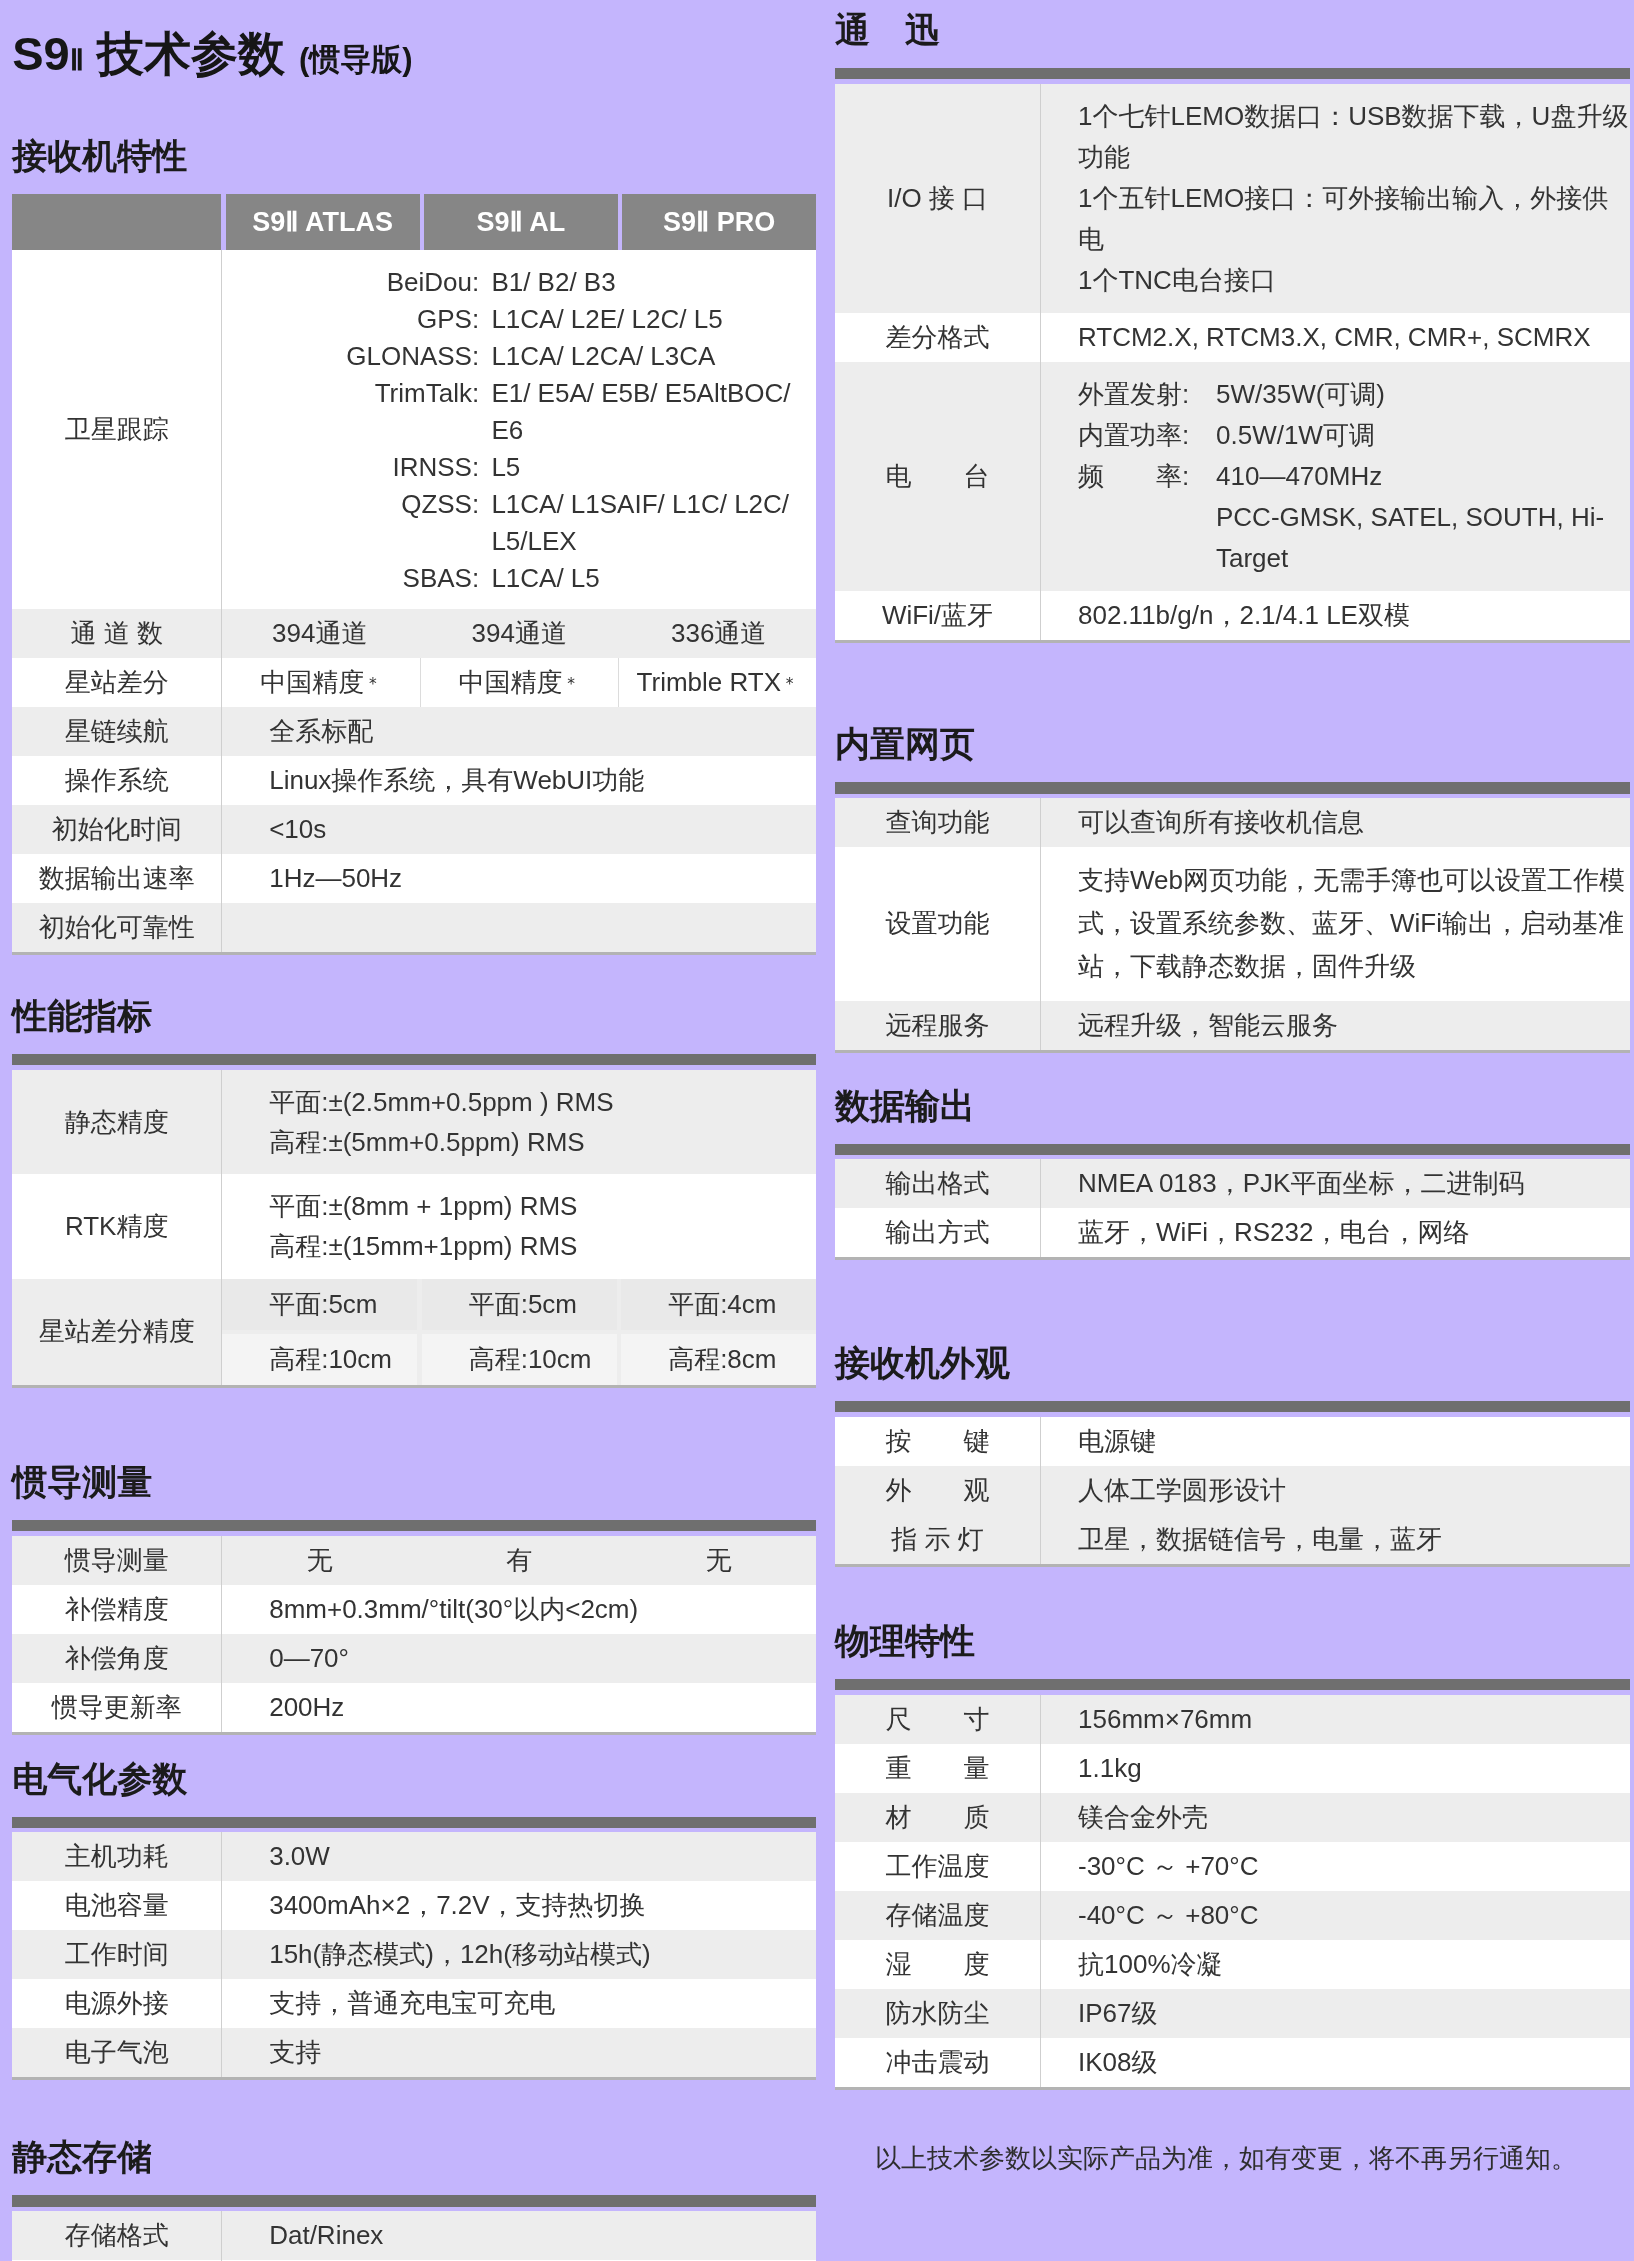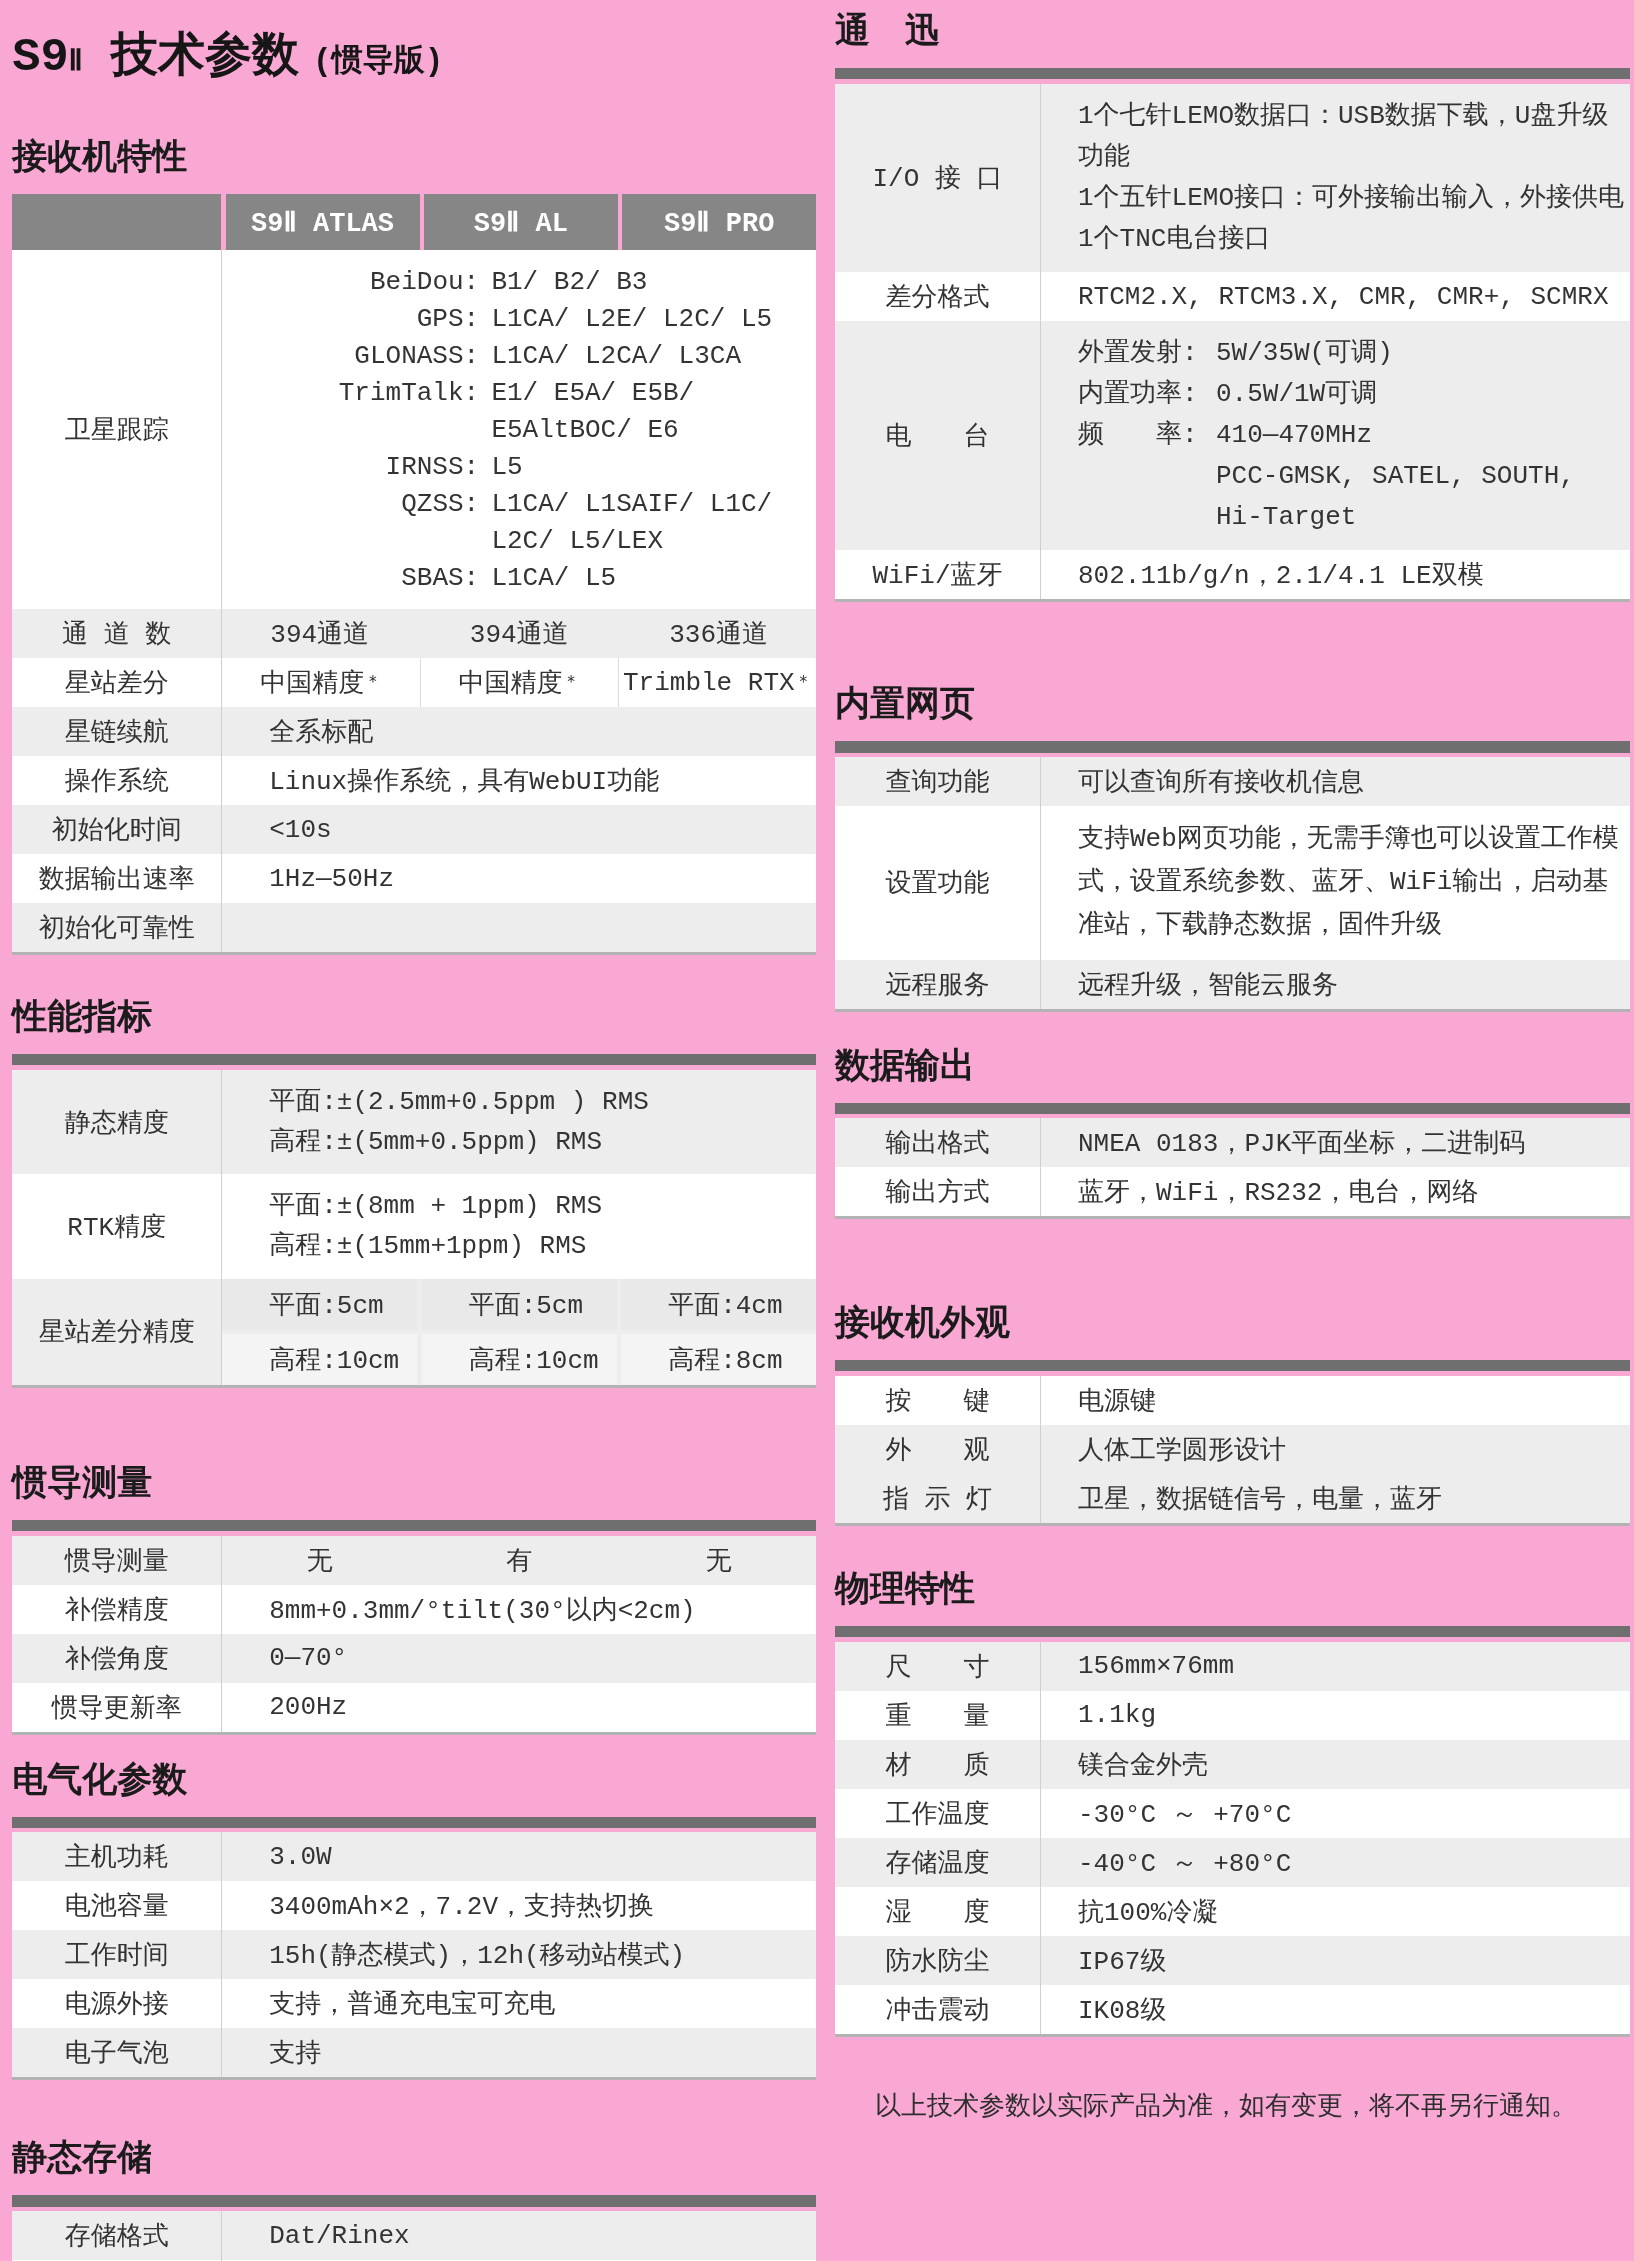--- a/index.html
+++ b/index.html
@@ -1,17 +1,17 @@
 <!DOCTYPE html>
 <html style="font-size:14px"><head>
 <meta charset="utf-8">
 <style>
   html,body{margin:0;padding:0;background:#fff;}
-  .page{position:relative;width:1634px;height:2261px;background:#f9a8d4;overflow:hidden;
-        font-family:Liberation Mono, monospace;color:#333;}
+  .page{position:relative;width:1634px;height:2261px;background:#c4b5fd;overflow:hidden;
+        font-family:Liberation Sans, sans-serif;color:#333;}
   .col-l{position:absolute;left:12.2px;top:23px;width:804px;}
   .col-r{position:absolute;left:835px;top:7px;width:795px;}
 
   .title{font-size:47px;font-weight:700;color:#161616;margin-bottom:47px;white-space:nowrap;}
   .title .gen{font-size:29px;font-weight:700;}
   .title .suffix{font-size:31px;margin-left:14px;}
 
   .sec{font-size:35px;font-weight:700;color:#1b1b1b;margin:0 0 14px 0;}
 
   .tbl{border-bottom:3.5px solid #b3b3b3;font-size:26px;color:#333;}
@@ -57,21 +57,21 @@
   .star{font-size:17.4px;line-height:0;vertical-align:super;}
   .closing{font-size:26px;color:#2e2e2e;margin-top:51px;padding-left:40px;}
 
   .mt-perf{margin-top:38px;}
   .mt-imu{margin-top:71px;}
   .mt-elec{margin-top:21px;}
   .mt-store{margin-top:54px;}
   .mt-web{margin-top:78px;}
   .mt-out{margin-top:30px;}
   .mt-app{margin-top:80px;}
-  .mt-phy{margin-top:39px;}
+  .mt-phy{margin-top:51px;}
 </style>
 </head>
 <body>
 
 <div class="page">
 
   <div class="col-l">
 
     <div class="title">
       <span>S9</span><span class="gen">Ⅱ</span><span> 技术参数</span><span class="suffix">(惯导版)</span>

